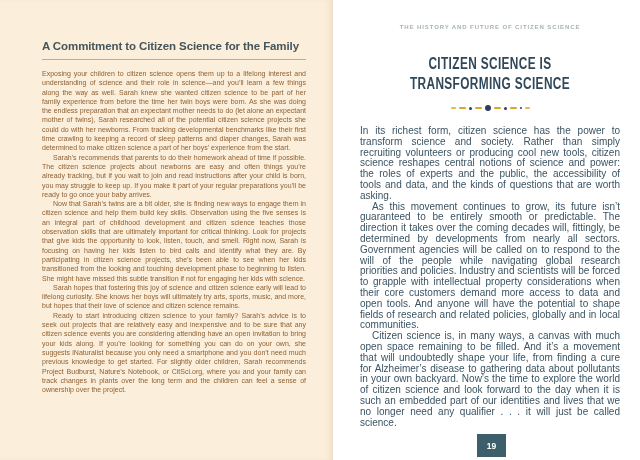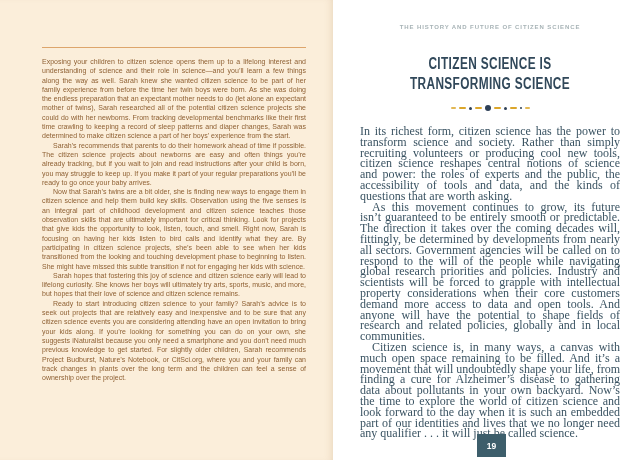--- a/index.html
+++ b/index.html
@@ -89,22 +89,22 @@
     background: var(--ornament-gold, #DBA62B);
   }
   .orn-dash.thin { width: 5px; height: 1.2px; opacity: 0.8; }
   .orn-dot {
     width: 3px; height: 3px; border-radius: 50%;
     background: var(--ornament-navy, #2E4057);
   }
   .orn-dot.big { width: 6px; height: 6px; }
   .orn-dot.tiny { width: 2px; height: 2px; }
   .right-body {
-    font-family: Liberation Serif, serif;
-    font-size: 12px;
+    font-family: Liberation Sans, sans-serif;
+    font-size: 10px;
     line-height: 10.8px;
     color: var(--right-body-text, #3A5362);
     text-align: justify;
     hyphens: auto;
   }
   .right-body p { margin: 0; }
   .right-body p + p { text-indent: 12px; }
 
   .page-number-box {
     position: absolute;
@@ -120,20 +120,21 @@
     color: var(--page-number-text, #FFFFFF);
   }
 </style>
 </head>
 <body>
 
 <div class="spread">
 
   <div class="left-page">
     <div class="left-content">
+      <h1 class="left-heading">A Commitment to Citizen Science for the Family</h1>
       <div class="heading-rule"></div>
       <div class="left-body">
         <p>Exposing your children to citizen science opens them up to a lifelong interest and understanding of science and their role in science—and you’ll learn a few things along the way as well. Sarah knew she wanted citizen science to be part of her family experience from before the time her twin boys were born. As she was doing the endless preparation that an expectant mother needs to do (let alone an expectant mother of twins), Sarah researched all of the potential citizen science projects she could do with her newborns. From tracking developmental benchmarks like their first time crawling to keeping a record of sleep patterns and diaper changes, Sarah was determined to make citizen science a part of her boys’ experience from the start.</p>
         <p>Sarah’s recommends that parents to do their homework ahead of time if possible. The citizen science projects about newborns are easy and often things you’re already tracking, but if you wait to join and read instructions after your child is born, you may struggle to keep up. If you make it part of your regular preparations you’ll be ready to go once your baby arrives.</p>
         <p>Now that Sarah’s twins are a bit older, she is finding new ways to engage them in citizen science and help them build key skills. Observation using the five senses is an integral part of childhood development and citizen science teaches those observation skills that are ultimately important for critical thinking. Look for projects that give kids the opportunity to look, listen, touch, and smell. Right now, Sarah is focusing on having her kids listen to bird calls and identify what they are. By participating in citizen science projects, she’s been able to see when her kids transitioned from the looking and touching development phase to beginning to listen. She might have missed this subtle transition if not for engaging her kids with science.</p>
         <p>Sarah hopes that fostering this joy of science and citizen science early will lead to lifelong curiosity. She knows her boys will ultimately try arts, sports, music, and more, but hopes that their love of science and citizen science remains.</p>
         <p>Ready to start introducing citizen science to your family? Sarah’s advice is to seek out projects that are relatively easy and inexpensive and to be sure that any citizen science events you are considering attending have an open invitation to bring your kids along. If you’re looking for something you can do on your own, she suggests iNaturalist because you only need a smartphone and you don’t need much previous knowledge to get started. For slightly older children, Sarah recommends Project Budburst, Nature’s Notebook, or CitSci.org, where you and your family can track changes in plants over the long term and the children can feel a sense of ownership over the project.</p>
       </div>
     </div>
   </div>

